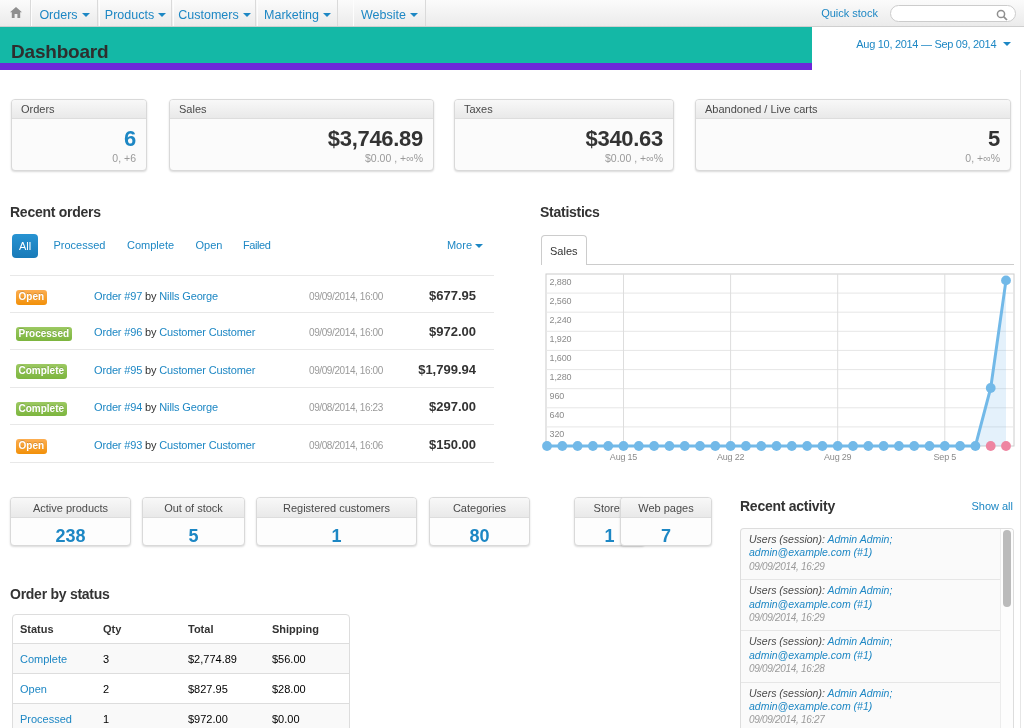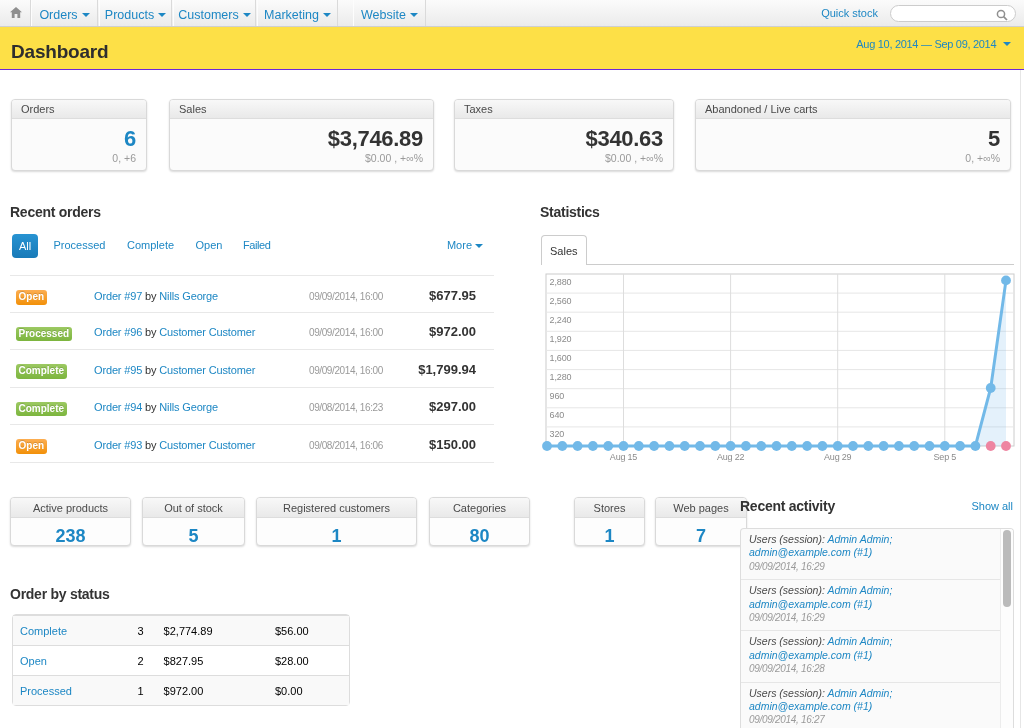--- a/index.html
+++ b/index.html
@@ -13,22 +13,22 @@
 .navitem { position:absolute; top:0; height:26px; line-height:30px; text-align:center;
   font-size:12.5px; color:#1d87c4; border-right:1px solid #dadada; border-left:1px solid #fdfdfd; }
 .caret { display:inline-block; width:0; height:0; border-left:4px solid transparent;
   border-right:4px solid transparent; border-top:4px solid #1d87c4; margin-left:4px; vertical-align:2px;}
 #home { position:absolute; left:0; top:0; width:31px; height:26px; border-right:1px solid #dadada; }
 #qmenu { position:absolute; right:146px; top:0; height:26px; line-height:27px; font-size:11px; }
 #search { position:absolute; right:8px; top:5px; width:126px; height:17px; background:#fff;
   border:1px solid #ccc; border-radius:9px; }
 
 
-#phead { position:absolute; left:0; top:27px; width:1024px; height:43px;
-  background:#fde047; border-bottom:1px solid #6d28d9; }
+#phead { position:absolute; left:0; top:27px; width:812px; height:43px;
+  background:#14b8a6; border-bottom:7px solid #6d28d9; }
 #phead h1 { position:absolute; left:11px; top:13.5px; font-size:19px; letter-spacing:-0.2px; color:#2e2e2e; }
 #daterange { position:absolute; right:13px; top:38px; font-size:11px; letter-spacing:-0.3px; color:#1d87c4; }
 
 
 .card { position:absolute; top:99px; height:72px; border:1px solid #d9d9d9; border-radius:4px;
   box-shadow:0 1px 2px rgba(0,0,0,.15); background:#fbfbfb; overflow:hidden; }
 .card .hd { height:19px; line-height:19px; background:linear-gradient(#f8f8f8,#e9e9e9);
   border-bottom:1px solid #ddd; font-size:11px; color:#4a4a4a; padding:0 9px; }
 .card .num { font-size:22px; font-weight:bold; color:#333; text-align:right;
   padding:8px 10px 0 0; line-height:24px; letter-spacing:-0.3px; }
@@ -254,28 +254,34 @@
     <div class="num">1</div>
   </div>
 <div class="scard" style="left:429px;width:101px;">
     <div class="hd">Categories</div>
     <div class="num">80</div>
   </div>
 <div class="scard" style="left:540px;width:71px;margin-left:34px;">
     <div class="hd">Stores</div>
     <div class="num">1</div>
   </div>
-<div class="scard" style="left:620px;width:92px;margin-left:35px;">
+<div class="scard" style="left:620px;width:92px;">
     <div class="hd">Web pages</div>
     <div class="num">7</div>
   </div>
 
 <div class="h2" style="left:10px;top:585.5px;">Order by status</div>
 <table id="ostable">
   <tbody>
+      <tr>
+        <th style="width:83px;">Status</th>
+        <th style="width:85px;">Qty</th>
+        <th style="width:84px;">Total</th>
+        <th>Shipping</th>
+      </tr>
   <tr class="odd">
         <td><a href="#">Complete</a></td>
         <td>3</td>
         <td>$2,774.89</td>
         <td>$56.00</td>
       </tr>
   <tr>
         <td><a href="#">Open</a></td>
         <td>2</td>
         <td>$827.95</td>

